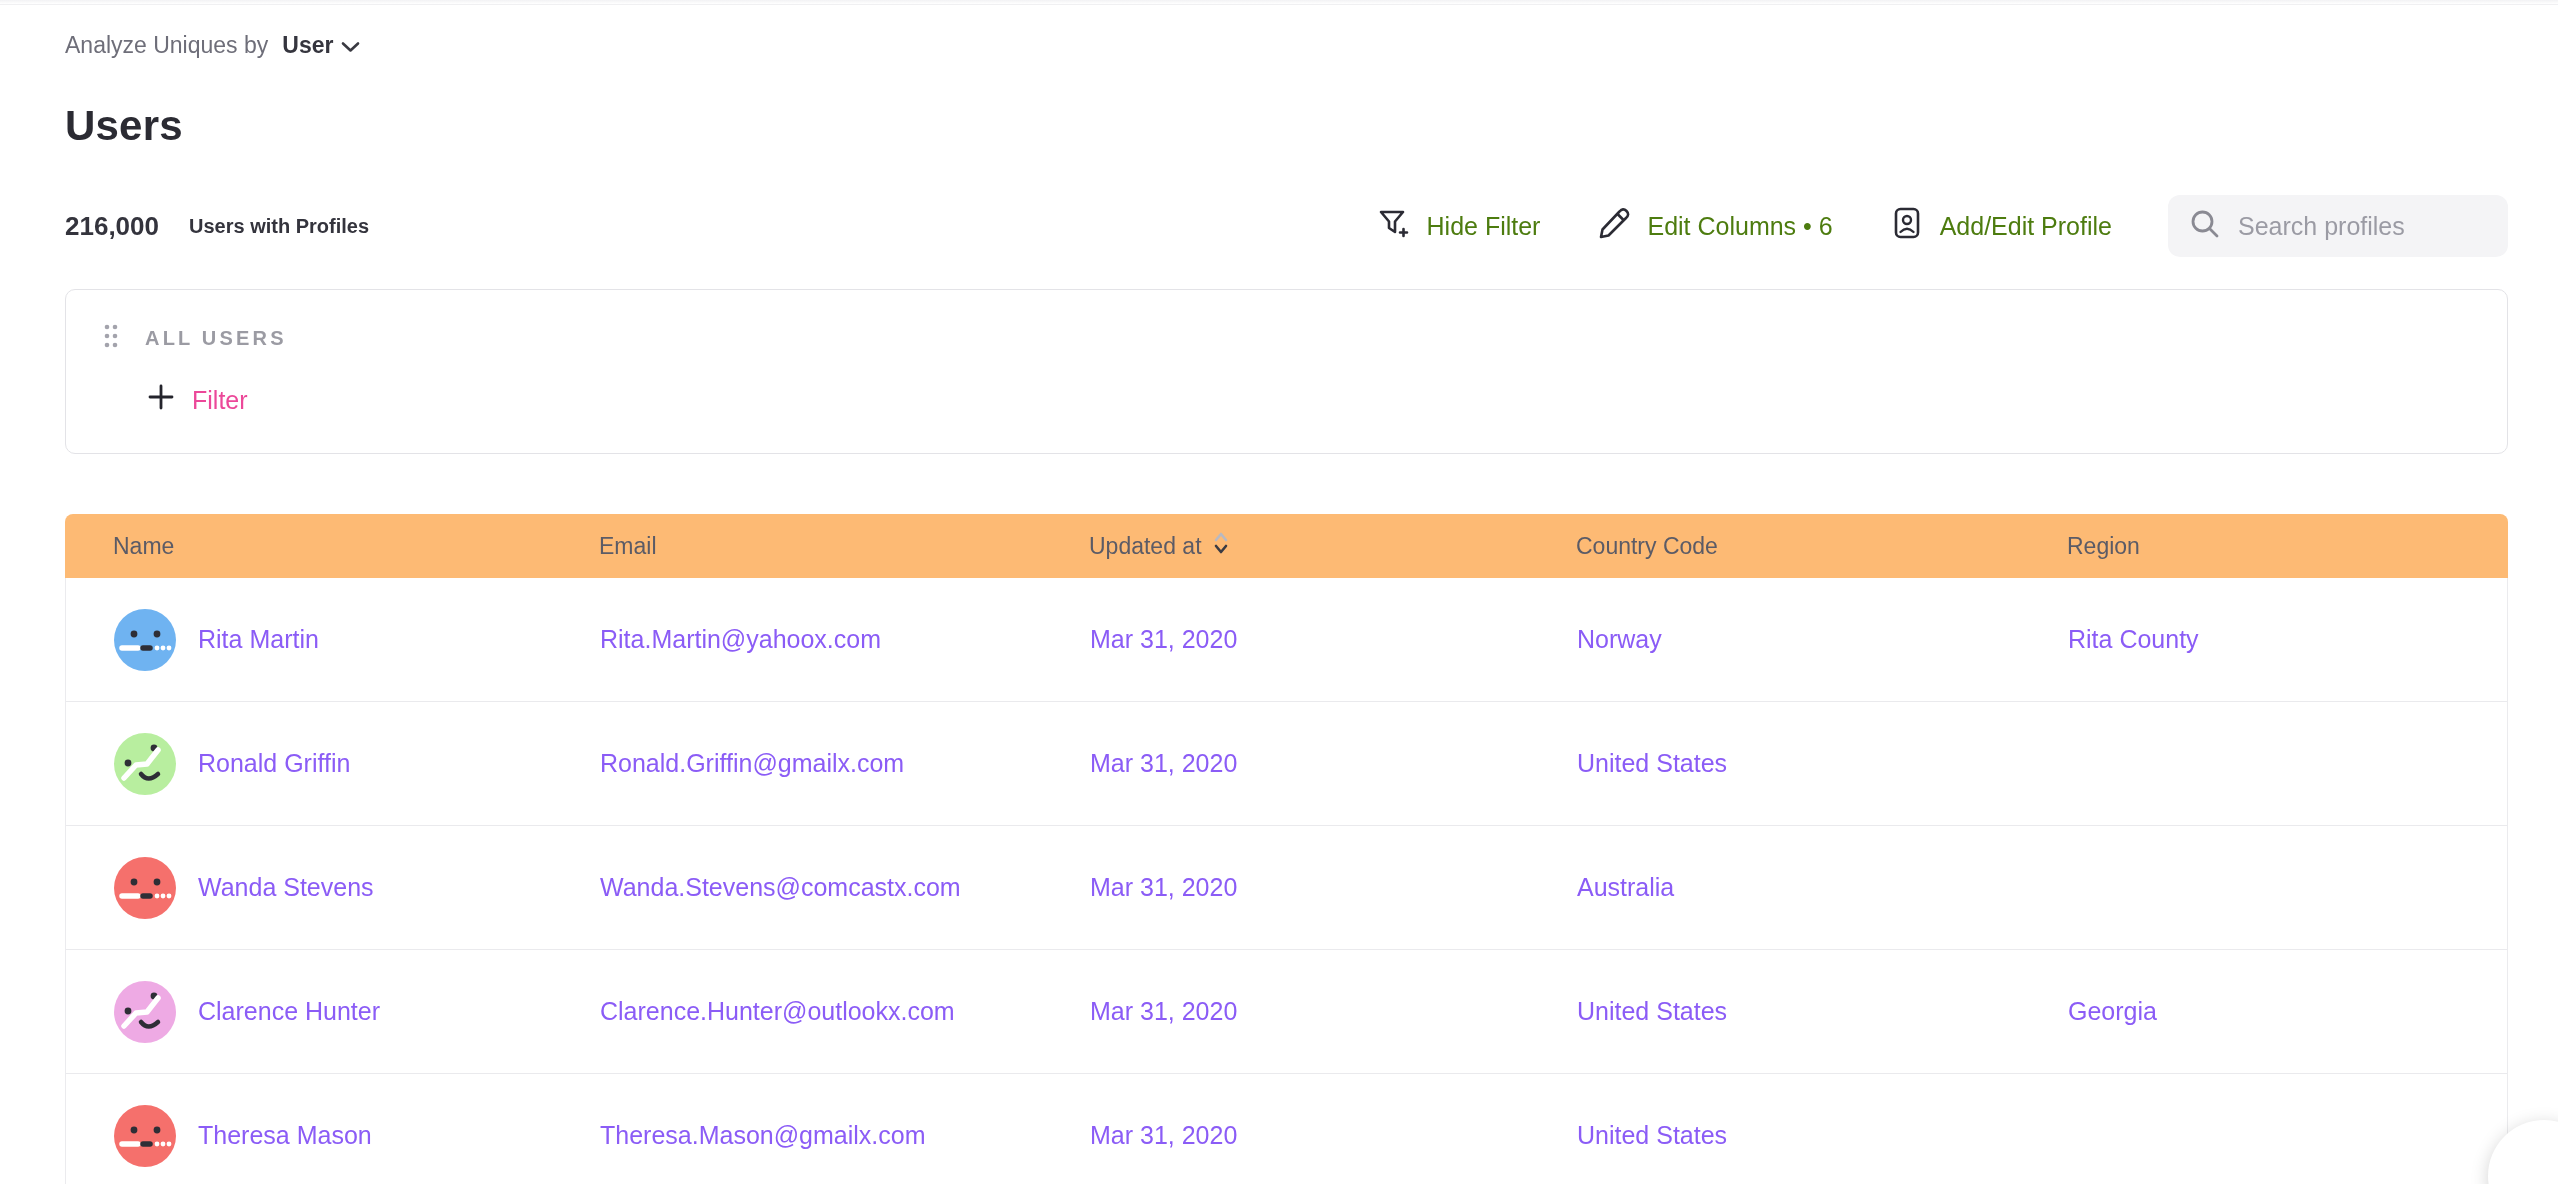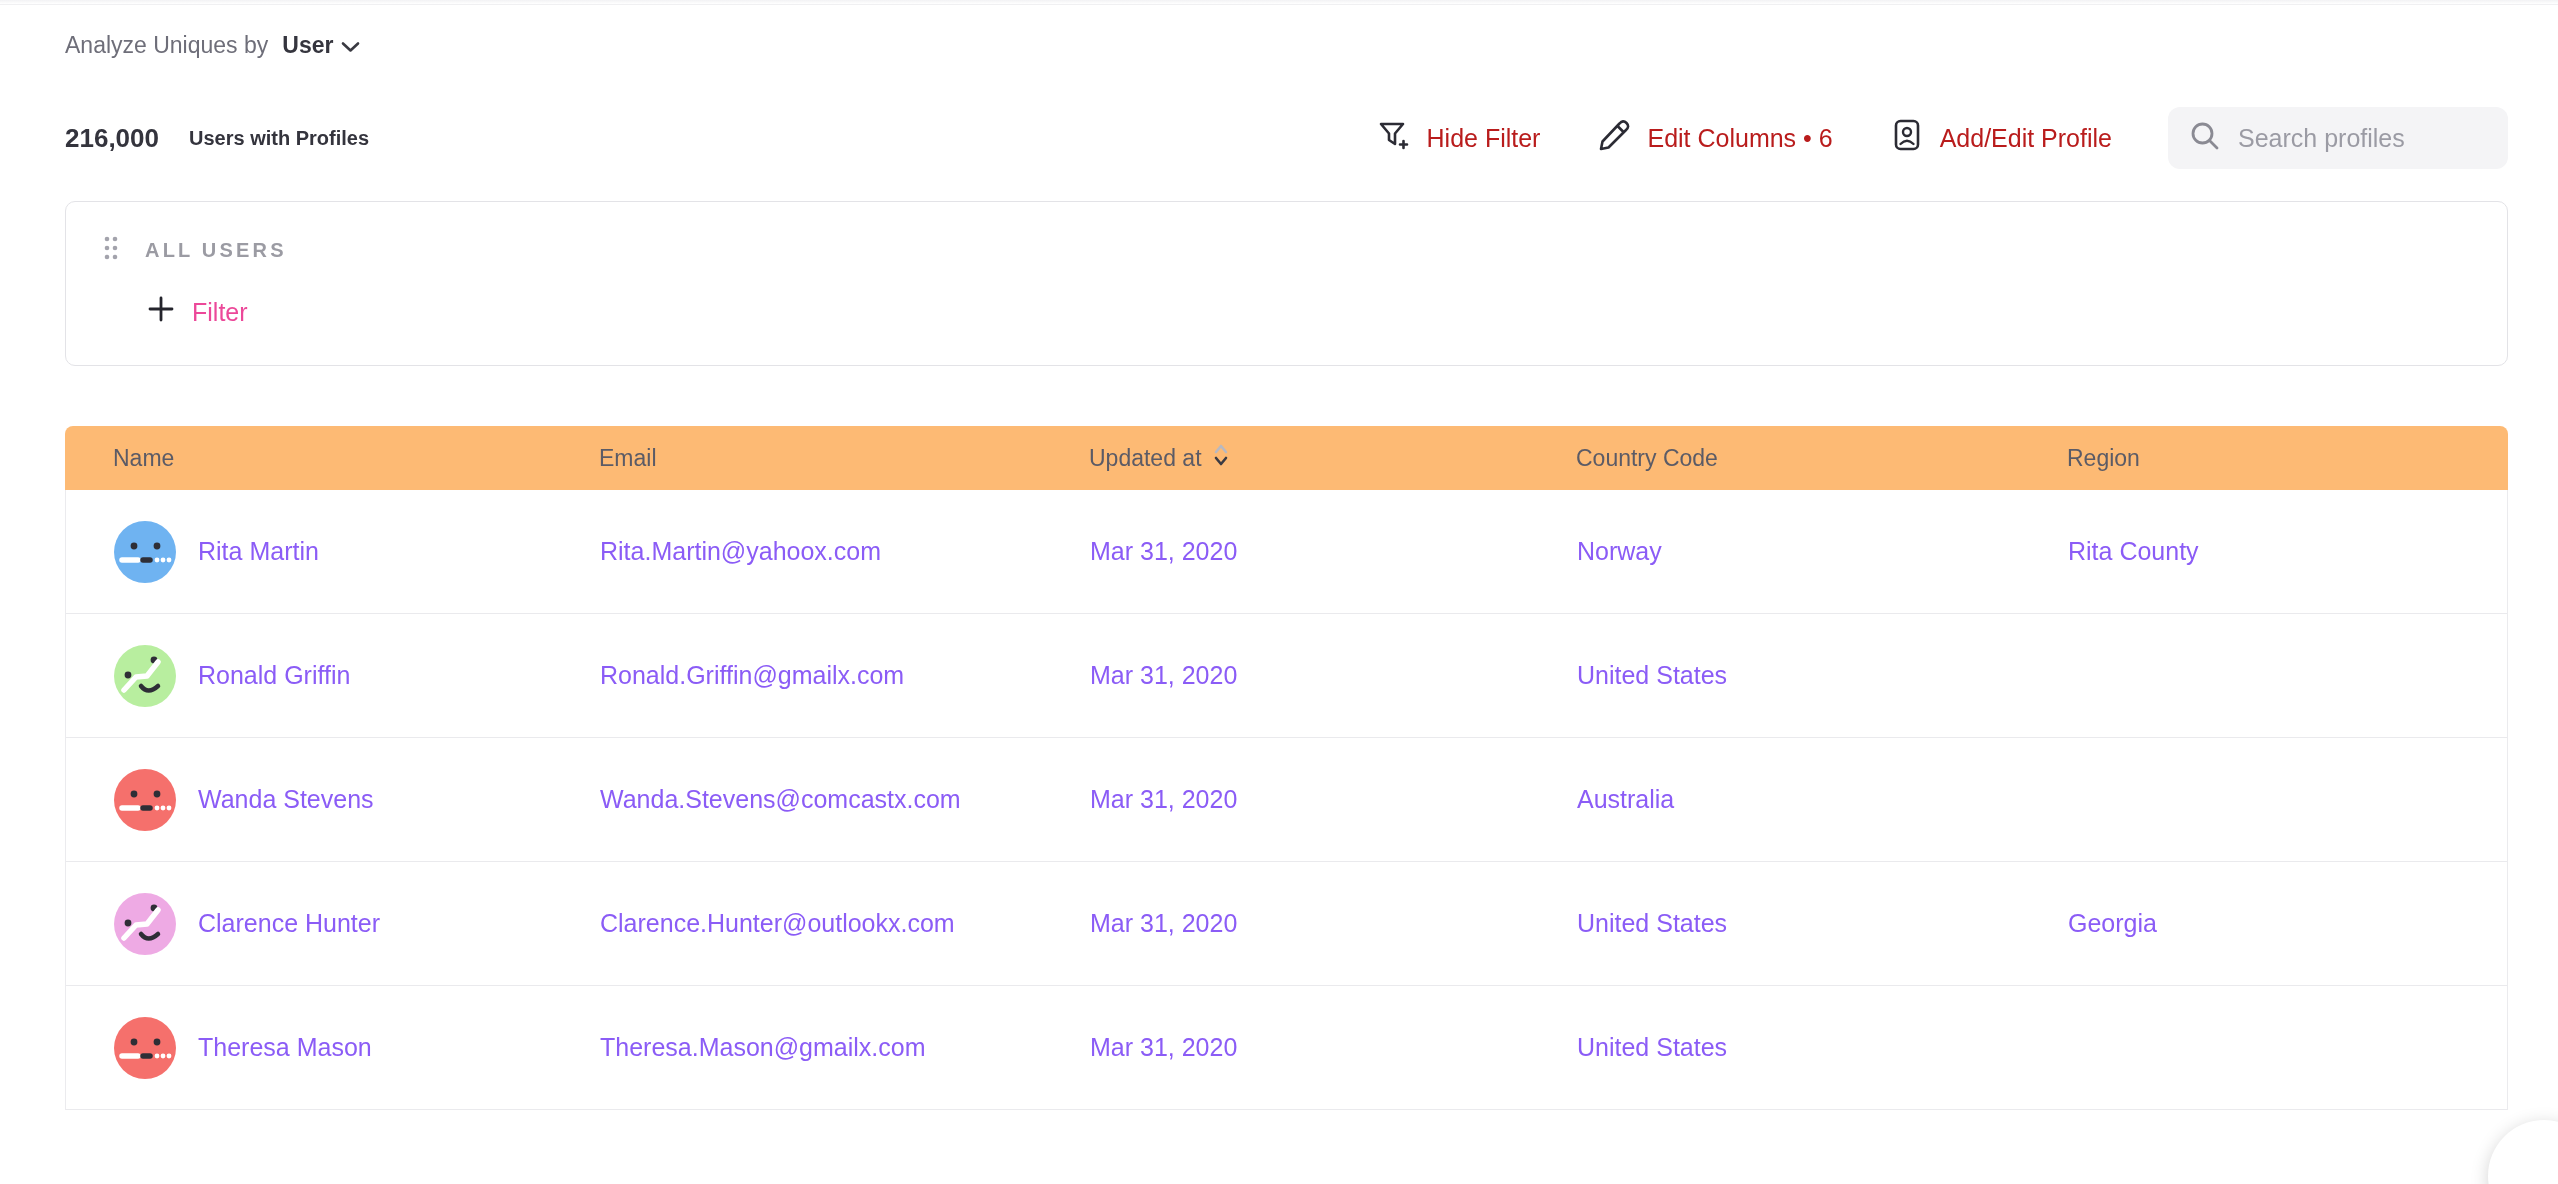--- a/index.html
+++ b/index.html
@@ -15,21 +15,21 @@
     color:#35353e; font-weight:700; cursor:pointer; }
 
   .page-title { margin-top:40px; font-size:42px; font-weight:700; color:#2b2b33; letter-spacing:.2px; }
 
   
   .stats-row { margin-top:44px; display:flex; align-items:center; height:64px; }
   .count { font-size:26px; font-weight:700; color:#34343d; }
   .count-label { font-size:20px; font-weight:700; color:#34343d; margin-left:30px; }
   .toolbar { margin-left:auto; display:flex; align-items:center; gap:56px; }
   .tool-btn { display:flex; align-items:center; gap:15px; font-size:25px; font-weight:500;
-    color:#b91c1c; cursor:pointer; white-space:nowrap;text-align:right; }
+    color:#4d7c0f; cursor:pointer; white-space:nowrap;text-align:right; }
   .tool-btn svg { flex:0 0 auto; }
   .search-box { width:340px; height:62px; background:#f4f4f6; border-radius:12px;
     display:flex; align-items:center; padding:0 20px; gap:16px; }
   .search-box input { border:none; outline:none; background:transparent; font-size:25px;
     color:#3a3a44; width:100%; font-family:"Liberation Sans", sans-serif; }
   .search-box input::placeholder { color:#9b9ba4; }
 
   
   .filter-card { margin-top:31px; border:1.5px solid #e3e3e7; border-radius:10px;
     height:165px; padding:30px 0 12px 35px; }
@@ -70,20 +70,21 @@
     <span class="selector">
       <span>User</span>
       <span>
         <svg width="19" height="12" viewBox="0 0 19 12">
             <path d="M2 2.5 L9.5 9.5 L17 2.5" fill="none" stroke="#3a3a42" stroke-width="2.6" stroke-linecap="round" stroke-linejoin="round"></path>
           </svg>
       </span>
     </span>
   </div>
 
+  <div class="page-title">Users</div>
 
   <div class="stats-row">
     <span class="count">216,000</span>
     <span class="count-label">Users with Profiles</span>
 
     <div class="toolbar">
       <div class="tool-btn">
         <span>
           <svg width="36" height="36" viewBox="0 0 36 36">
               <path d="M5 7 H27 L19 16.5 V27 L13 23 V16.5 Z" fill="none" stroke="#2b2b34" stroke-width="2.6" stroke-linejoin="round"></path>

